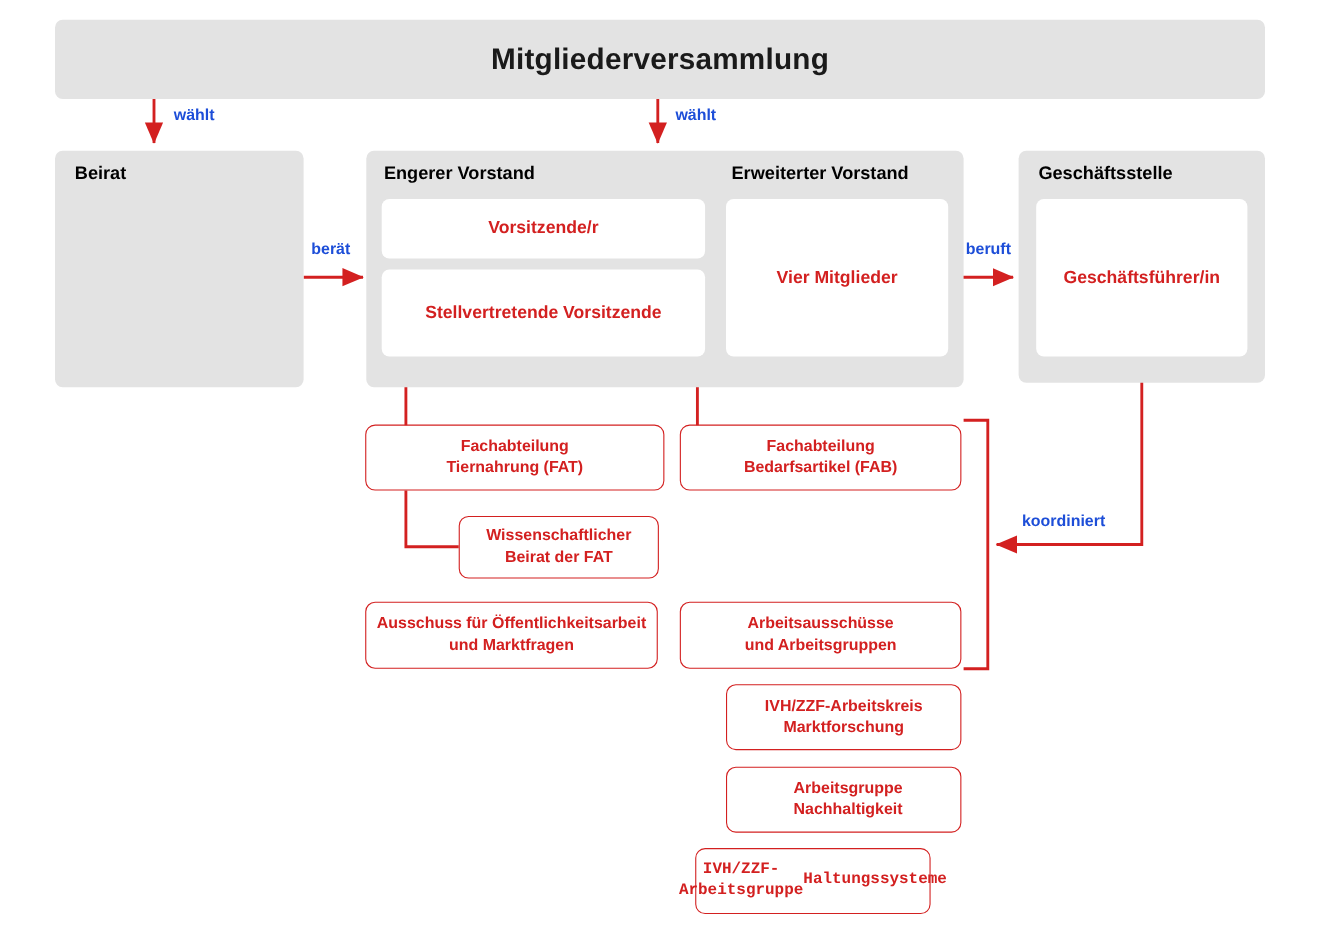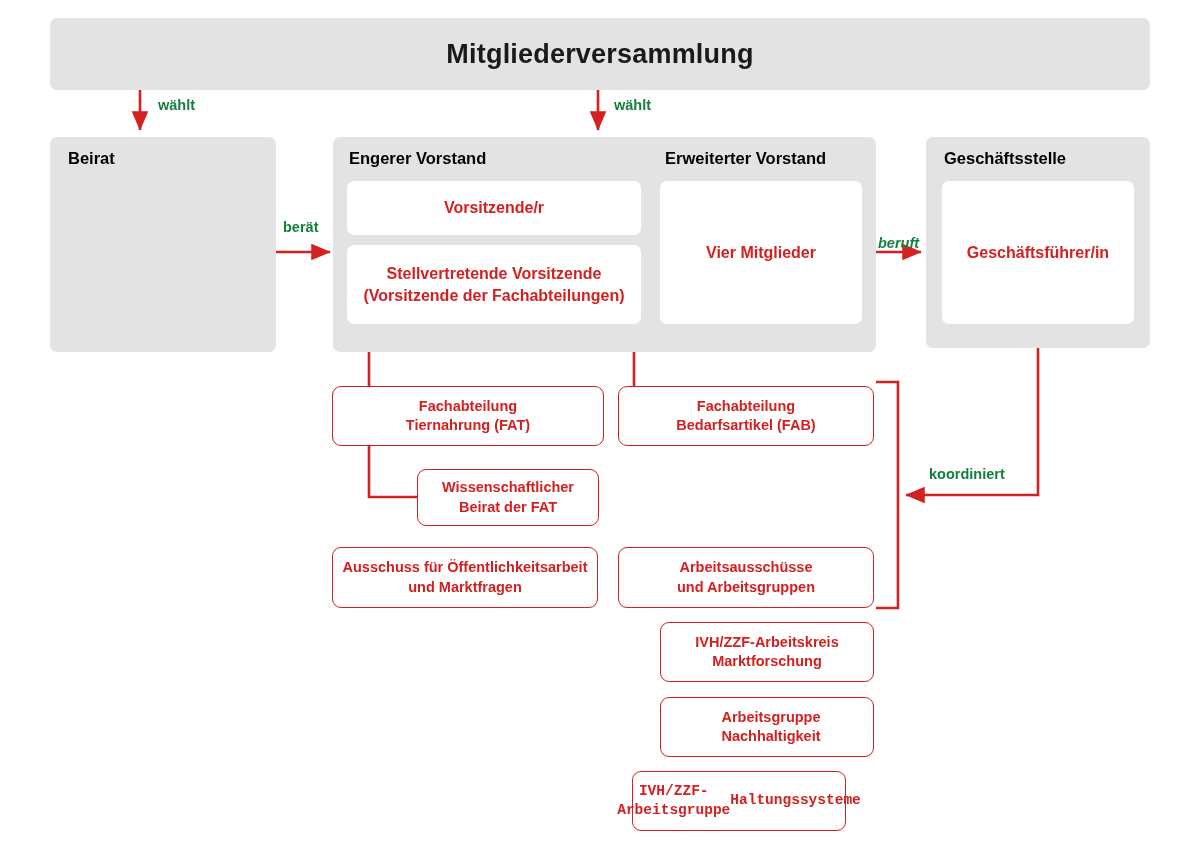--- a/index.html
+++ b/index.html
@@ -67,21 +67,21 @@
     font-weight: bold;
     color: #d32020;
     line-height: 1.34;
     padding: 4px 8px;
   }
 
   
   .clabel {
     font-size: 14.5px;
     font-weight: bold;
-    color: #15803d;
+    color: #1d4ed8;
     white-space: nowrap;
   }
 
   svg.lines {
     position: absolute;
     left: 0; top: 0;
     width: 1200px;
     height: 848px;
     pointer-events: none;
   }
@@ -119,38 +119,37 @@
     </g>
   </svg>
 
   <div class="abs grey" style="left:50px; top:18px; width:1100px; height:72px;">
     <div class="assembly-title">Mitgliederversammlung</div>
   </div>
 
   <div class="abs clabel" style="left:158px; top:97px;">wählt</div>
   <div class="abs clabel" style="left:614px; top:97px;">wählt</div>
   <div class="abs clabel" style="left:283px; top:219px;">berät</div>
-  <div class="abs clabel" style="left:878px; top:235px;font-style:italic;">beruft</div>
+  <div class="abs clabel" style="left:878px; top:219px;">beruft</div>
   <div class="abs clabel" style="left:929px; top:466px;">koordiniert</div>
 
   <div class="abs grey" style="left:50px; top:137px; width:226px; height:215px;">
     <div class="abs grey-head" style="left:18px; top:12px;">Beirat</div>
   </div>
 
   <div class="abs grey" style="left:333px; top:137px; width:543px; height:215px;">
     <div class="abs grey-head" style="left:16px; top:12px;">Engerer Vorstand</div>
     <div class="abs grey-head" style="left:332px; top:12px;">Erweiterter Vorstand</div>
 
     <div class="abs white" style="left:14px; top:44px; width:294px; height:54px;">
       <span>Vorsitzende/r</span>
     </div>
 
     <div class="abs white" style="left:14px; top:108px; width:294px; height:79px; flex-direction:column;">
       <span>Stellvertretende Vorsitzende</span>
-      <span>(Vorsitzende der Fachabteilungen)</span>
     </div>
 
     <div class="abs white" style="left:327px; top:44px; width:202px; height:143px;">
       <span>Vier Mitglieder</span>
     </div>
   </div>
 
   <div class="abs grey" style="left:926px; top:137px; width:224px; height:211px;">
     <div class="abs grey-head" style="left:18px; top:12px;">Geschäftsstelle</div>
     <div class="abs white" style="left:16px; top:44px; width:192px; height:143px;text-align:right;">

